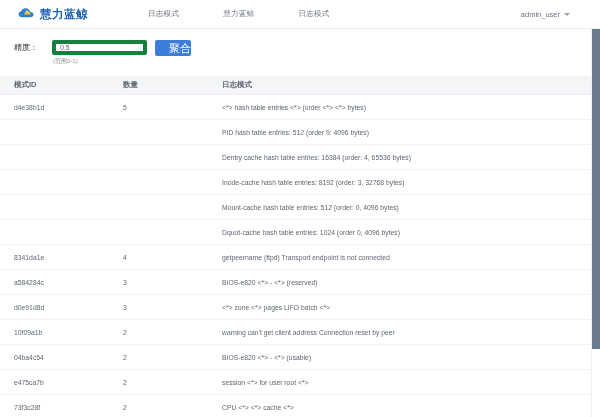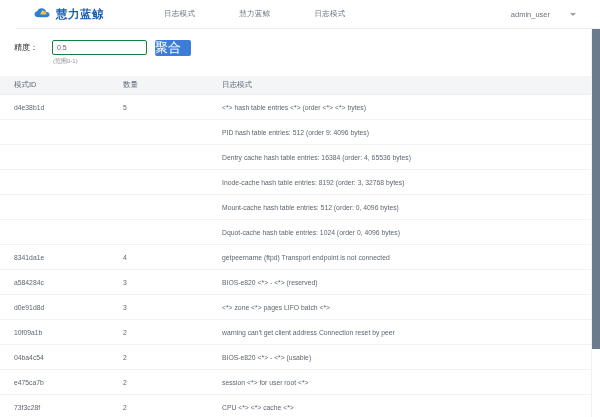--- a/index.html
+++ b/index.html
@@ -16,23 +16,22 @@
     position: relative;
   }
 
   
   .navbar {
     height: 29px;
     background: #ffffff;
     border-bottom: 1px solid #eceef1;
     display: flex;
     align-items: center;
-    padding: 0 0 0 18px;
+    padding: 0 6px 0 18px;
     box-sizing: border-box;
-    margin-left: 16px;
   }
   .brand {
     display: flex;
     align-items: center;
     gap: 4px;
     flex: 0 0 auto;
   }
   .brand-mark {
     width: 18px;
     height: 14px;
@@ -56,21 +55,21 @@
     font-size: 7.5px;
     color: #6b7280;
     white-space: nowrap;
     cursor: pointer;
     letter-spacing: 0.3px;
   }
   .nav-right {
     margin-left: auto;
     display: flex;
     align-items: center;
-    gap: 20px;
+    gap: 4px;
     padding-right: 24px;
   }
   .user-name {
     font-size: 7.5px;
     color: #6b7280;
     white-space: nowrap;
   }
   .caret {
     width: 0; height: 0;
     border-left: 3px solid transparent;
@@ -92,67 +91,67 @@
     margin-right: 14px;
     white-space: nowrap;
   }
   .ctrl-field {
     display: flex;
     flex-direction: column;
   }
   .ctrl-input {
     width: 95px;
     height: 15px;
-    border: 1px solid #15803d;
+    border: 4px solid #15803d;
     border-radius: 2px;
     font-size: 7px;
     color: #606266;
     padding: 0 4px;
     box-sizing: border-box;
     font-family: "Liberation Sans", sans-serif;
     outline: none;
     background: #fff;
   }
   .ctrl-hint {
     font-size: 6px;
     color: #909399;
     margin-top: 2px;
     padding-left: 1px;
   }
   .ctrl-btn {
     margin-left: 8px;
     background: #3b7dd8;
     border: none;
     color: #ffffff;
-    font-size: 13px;
+    font-size: 11px;
     width: 36px;
     height: 16px;
     line-height: 16px;
     border-radius: 2px;
     cursor: pointer;
     font-family: "Liberation Sans", sans-serif;
     padding: 0;
-    text-align: left;
+    text-align: right;
   }
 
   
   .table-wrap {
     margin-top: 10px;
     width: 592px;
   }
   table.log-table {
     width: 592px;
     border-collapse: collapse;
     table-layout: fixed;
   }
   table.log-table thead th {
     background: #f4f5f7;
     color: #606a78;
     font-size: 7.5px;
-    font-weight: normal;
+    font-weight: bold;
     text-align: left;
     height: 18px;
     padding: 0 0 0 14px;
     border-bottom: 1px solid #ebeef5;
   }
   table.log-table tbody td {
     font-size: 6.8px;
     color: #5e6672;
     height: 24px;
     padding: 0 0 0 14px;

